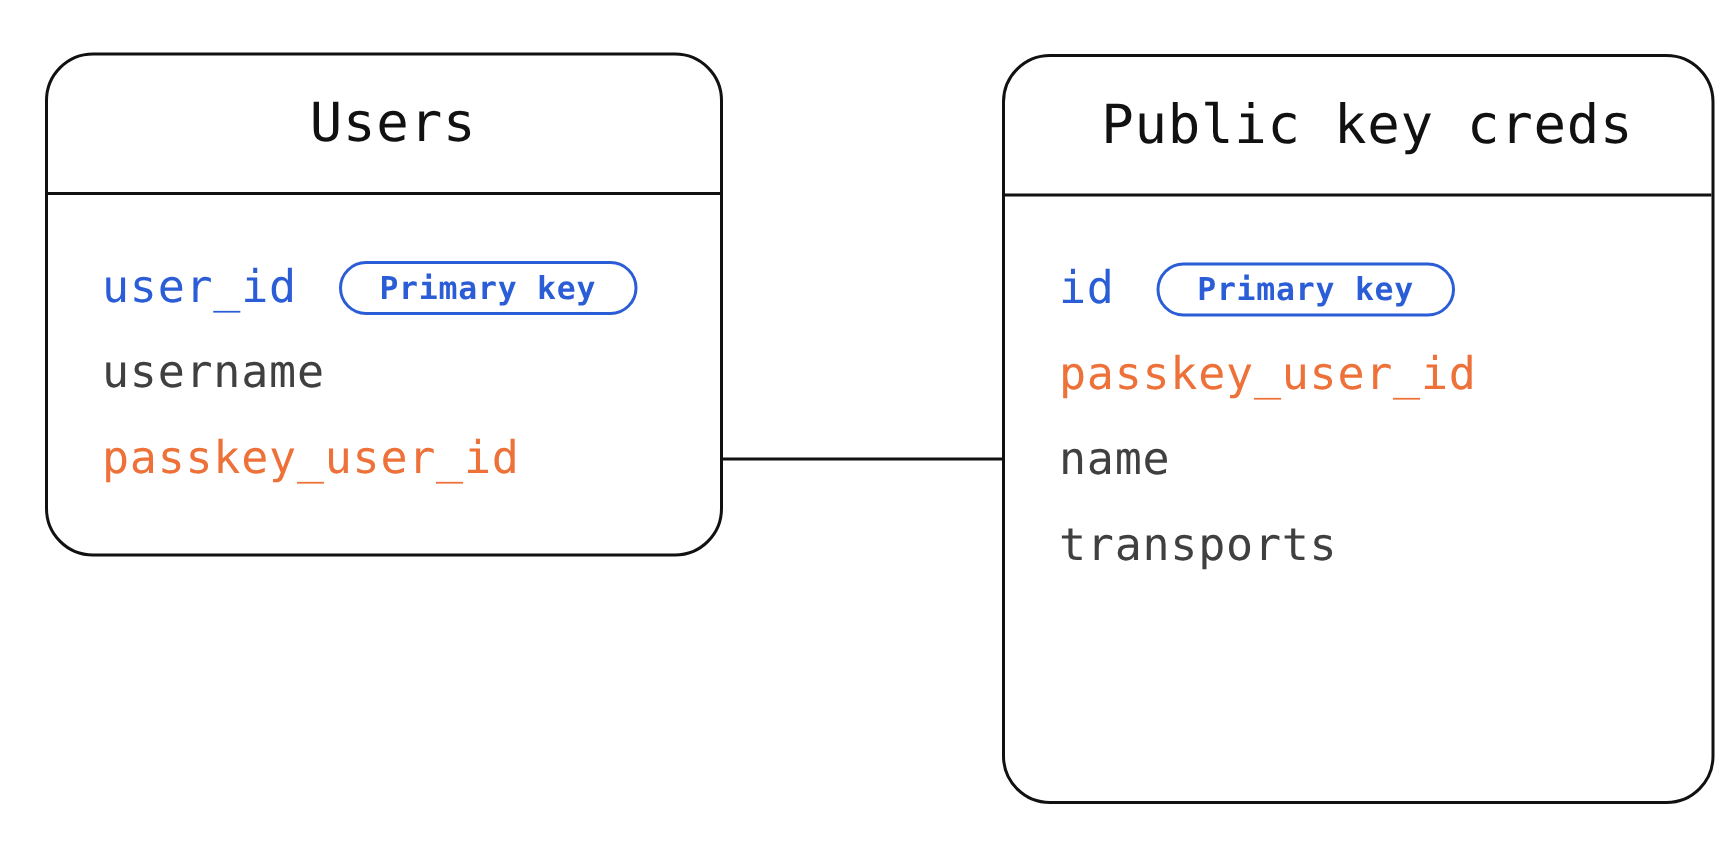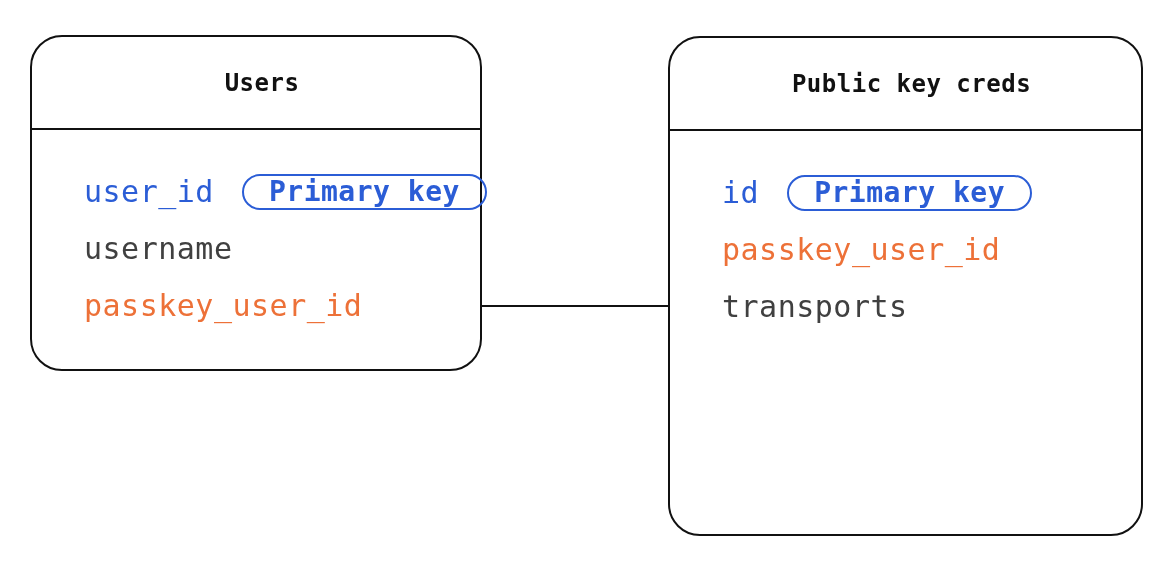--- a/index.html
+++ b/index.html
@@ -42,29 +42,28 @@
     width: 475px;
     height: 500px;
   }
   .table-header {
     box-sizing: border-box;
     height: 93px;
     border-bottom: 2px solid #111111;
     display: flex;
     align-items: center;
     justify-content: center;
-    font-size: 24px;
-    font-weight: bold;
+    font-size: 36px;
+    font-weight: normal;
     color: #111111;
     letter-spacing: 0.5px;
     padding-left: 12px;
   }
   .table-body {
     padding: 33px 20px 0 36px;
-    margin-left: 16px;
   }
   .row {
     height: 57px;
     display: flex;
     align-items: center;
   }
   .fname {
     font-size: 30px;
     letter-spacing: 0.5px;
     white-space: nowrap;
@@ -75,21 +74,21 @@
   .badge {
     margin-left: 28px;
     display: inline-flex;
     align-items: center;
     box-sizing: border-box;
     height: 36px;
     padding: 0 25px;
     border: 2px solid var(--blue, #2B5DD6);
     border-radius: 999px;
     color: var(--blue, #2B5DD6);
-    font-size: 28px;
+    font-size: 21px;
     font-weight: bold;
     letter-spacing: 0.5px;
     white-space: nowrap;
   }
 </style>
 </head>
 <body>
 
 <div class="canvas">
 
@@ -115,18 +114,21 @@
     <header class="table-header">Public key creds</header>
     <div class="table-body">
         <div class="row">
           <span class="fname c-blue">id</span>
           <span class="badge">Primary key</span>
         </div>
         <div class="row">
           <span class="fname c-orange">passkey_user_id</span>
         </div>
         <div class="row">
+          <span class="fname c-black">name</span>
+        </div>
+        <div class="row">
           <span class="fname c-black">transports</span>
         </div>
       </div>
   </section>
 
 </div>
 
 </body></html>

